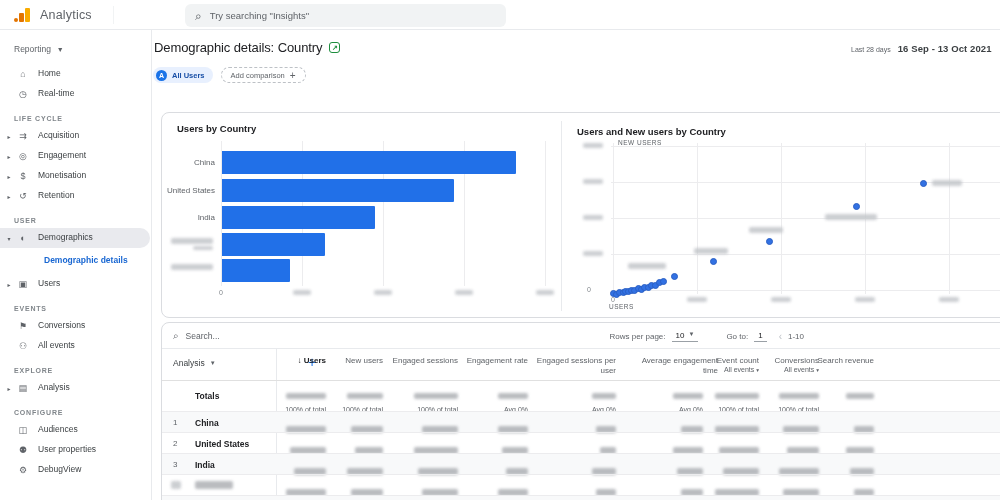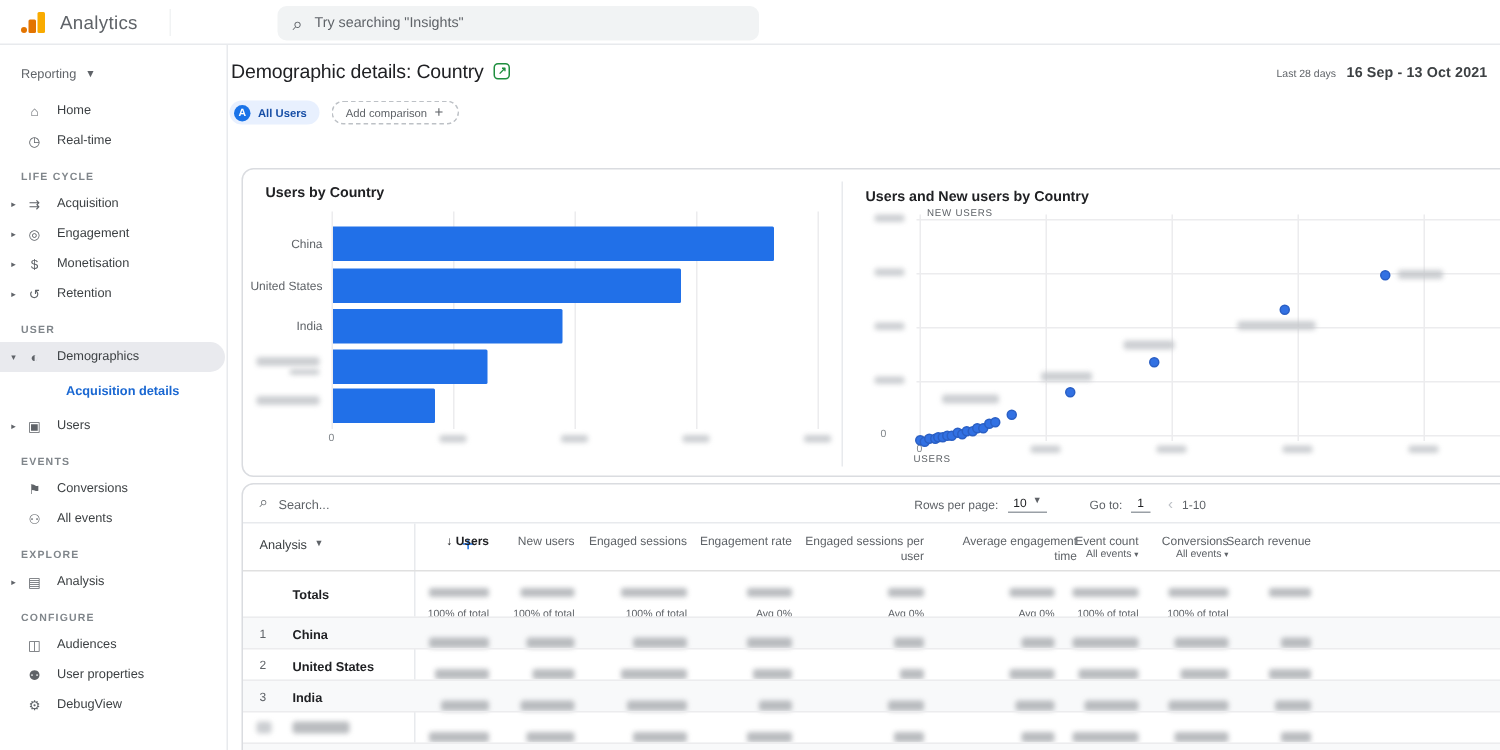--- a/index.html
+++ b/index.html
@@ -153,21 +153,21 @@
         <div class="lb">Retention</div>
       </div>
       <div class="sec-h">USER</div>
       <div class="s-item pill-gray">
         <div class="car">▾</div>
         <div class="ic">◐</div>
         <div class="lb">Demographics</div>
       </div>
       <div class="s-item child twoline selected">
         <div class="pillbg"></div>
-        <div class="lb">Acquisition details</div>
+        <div class="lb">Demographic details</div>
       </div>
       <div class="s-item">
         <div class="car">▸</div>
         <div class="ic">▣</div>
         <div class="lb">Users</div>
       </div>
       <div class="sec-h">EVENTS</div>
       <div class="s-item">
         <div class="ic">⚑</div>
         <div class="lb">Conversions</div>

